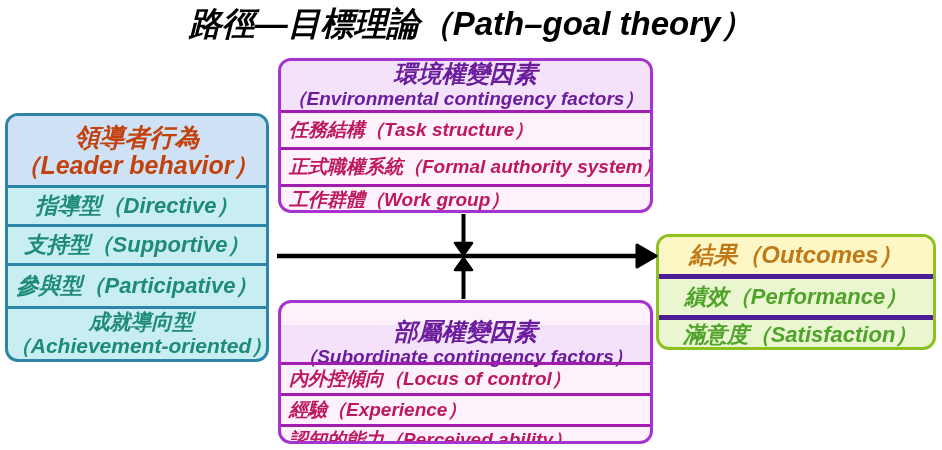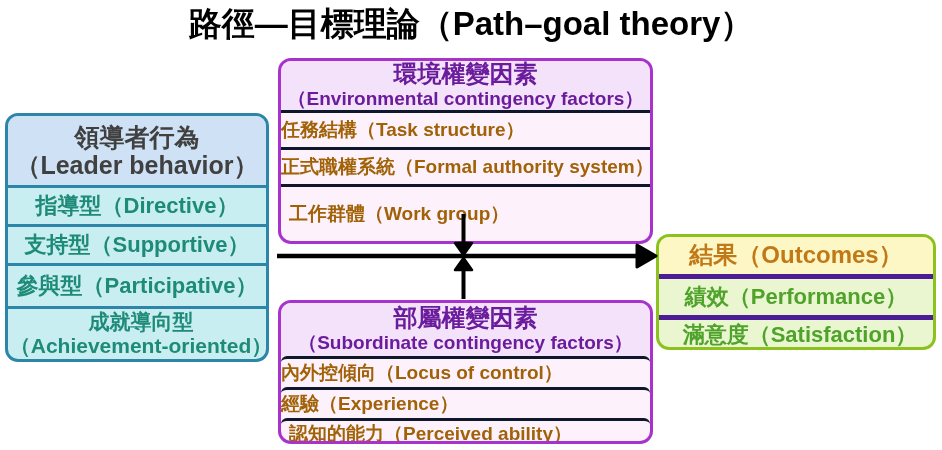--- a/index.html
+++ b/index.html
@@ -1,53 +1,53 @@
 <!DOCTYPE html>
 <html><head>
 <meta charset="utf-8">
 <style>
   html,body{margin:0;padding:0;background:#fff;}
   .canvas{
     position:relative;width:942px;height:450px;background:#ffffff;
-    font-family:"Liberation Sans","DejaVu Sans",sans-serif;overflow:hidden;
+    font-family:"Liberation Sans","DejaVu Sans",sans-serif;overflow:hidden;font-style:italic;
   }
   .title{
     position:absolute;left:0;top:2px;width:100%;margin:0;
     text-align:center;font-size:33px;font-weight:700;color:#000;line-height:44px;
   }
   .box{
     position:absolute;box-sizing:border-box;border-radius:13px;
     display:flex;flex-direction:column;overflow:hidden;
   }
   .hd{display:flex;flex-direction:column;justify-content:center;align-items:center;
       font-weight:700;line-height:1.12;flex:0 0 auto;}
   .row{display:flex;align-items:center;justify-content:center;
        font-weight:700;flex:0 0 auto;white-space:nowrap;}
   .row.grow{flex:1 1 auto;padding-left:8px;}
   .col{display:flex;flex-direction:column;justify-content:center;align-items:center;line-height:1.15;}
 
   
   .leader{left:5px;top:113px;width:264px;height:249px;border:3.5px solid #2d86a8;background:#c9eef2;}
-  .leader .hd{height:69px;background:#cfe1f4;color:#404040;font-size:25px;}
+  .leader .hd{height:69px;background:#cfe1f4;color:#c2410c;font-size:25px;}
   .leader .row{border-top:3px solid #2d86a8;color:#1e8b78;font-size:22px;}
   .leader .row .sub-line{font-size:21px;}
 
   
   .magenta{border:3.5px solid #a833cc;background:#fdf2fc;}
   .magenta .hd{background:#f3e2fa;color:#6b1c9c;}
   .magenta .hd .zh{font-size:24px;}
   .magenta .hd .en{font-size:19px;}
-  .magenta .row{border-top:3px solid #0f172a;color:#a16207;font-size:19px;
-                justify-content:flex-start;}
-  .env{left:278px;top:58px;width:375px;height:186px;}
+  .magenta .row{border-top:3px solid #a21caf;color:#be185d;font-size:19px;
+                justify-content:flex-start;padding-left:8px;}
+  .env{left:278px;top:58px;width:375px;height:155px;}
   .env .hd{height:49px;}
   .env .row{height:34px;}
   .sub{left:278px;top:300px;width:375px;height:144px;}
-  .sub .hd{height:53px;}
-  .sub .row{height:28px;border-radius:6px;}
+  .sub .hd{height:37px;margin-top:22px;}
+  .sub .row{height:28px;}
 
   
   .outcome{left:656px;top:198px;width:280px;height:116px;border:3.5px solid #8cc21e;background:#e9f6d0;margin-top:36px;}
   .outcome .hd{height:37px;background:#fdf6c5;color:#c07916;font-size:24px;}
   .outcome .row{border-top:5px solid #4c1d95;color:#4fa32a;font-size:22px;}
   .outcome .row.r1{height:36px;}
 
   .arrows{position:absolute;left:0;top:0;width:942px;height:450px;pointer-events:none;}
 </style>
 </head>

